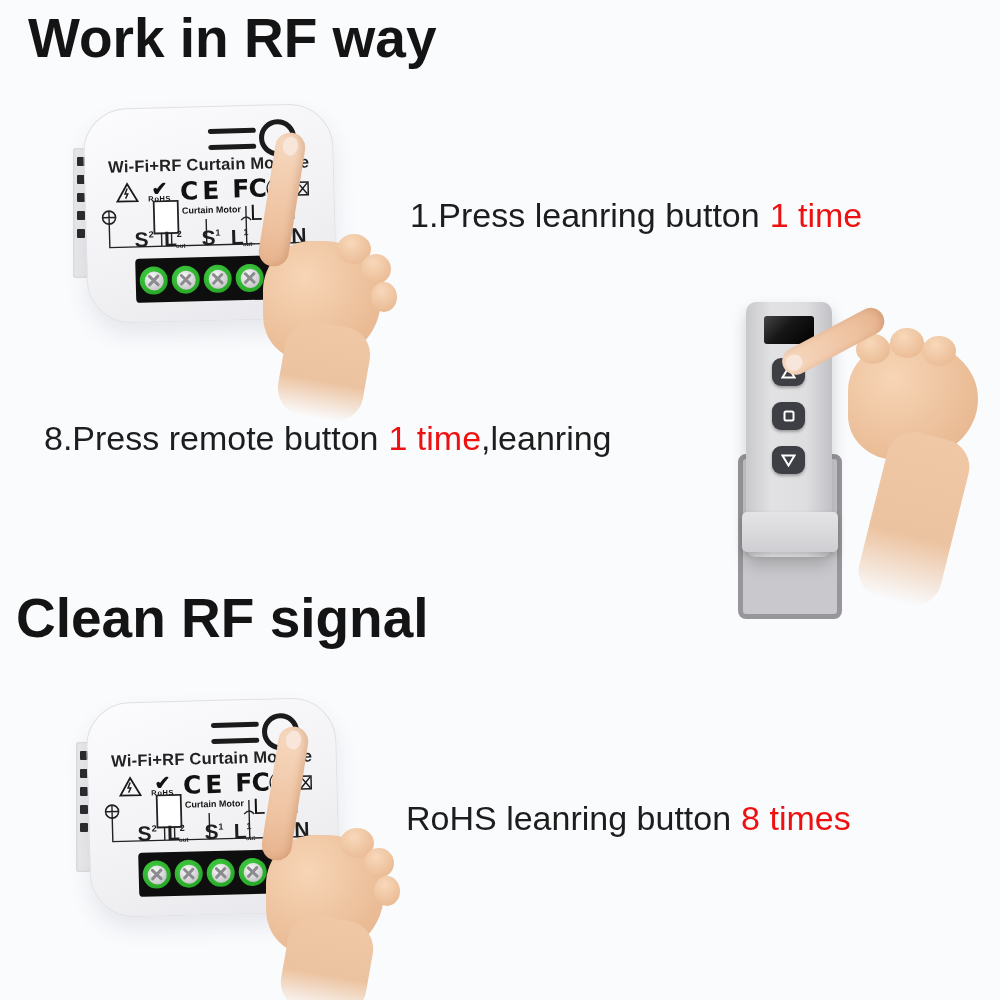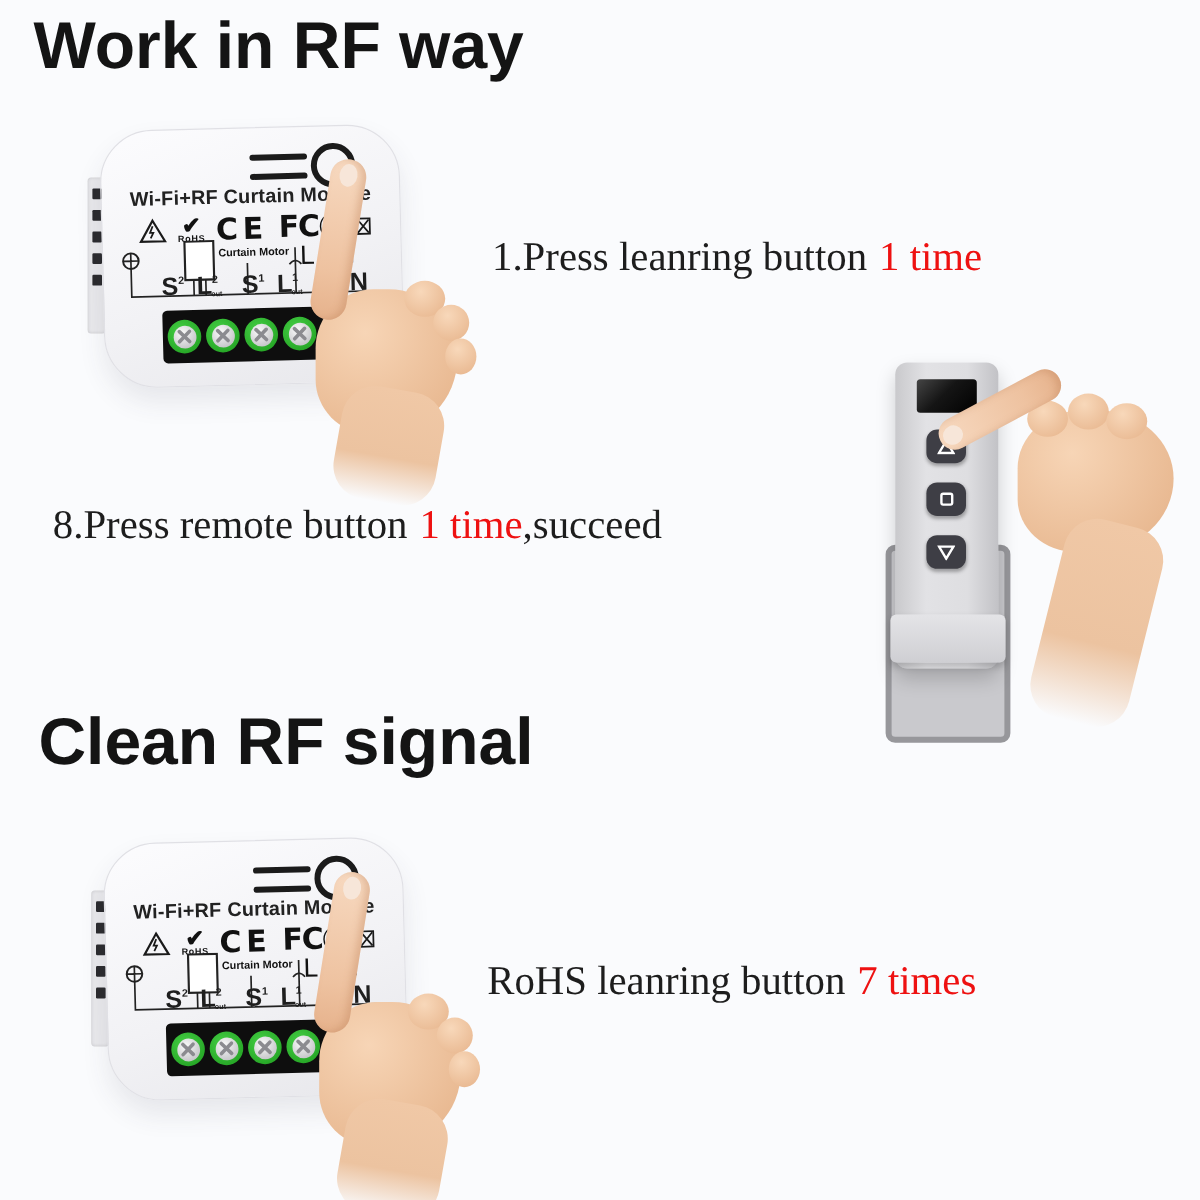--- a/index.html
+++ b/index.html
@@ -3,22 +3,22 @@
 <meta charset="utf-8">
 <style>
   * { margin:0; padding:0; box-sizing:border-box; }
   html,body { width:1000px; height:1000px; }
   body { font-family:"Liberation Sans", sans-serif; background:#fafbfd; position:relative; overflow:hidden; }
   .canvas { position:absolute; inset:0; width:1000px; height:744px; }
 
   
   .big-title { position:absolute; font-size:55px; font-weight:700; color:#141414; letter-spacing:0; white-space:nowrap; }
   #title-rf   { left:28px; top:6px; }
-  #title-clean{ left:32px; top:586px;text-align:right; }
-  .step { position:absolute; font-size:34px; color:#1d1d1d; white-space:nowrap;font-family:Liberation Serif, serif; }
+  #title-clean{ left:16px; top:586px;text-align:right; }
+  .step { position:absolute; font-size:34px; color:#1d1d1d; white-space:nowrap; }
   .step .red { color:#ee1111; margin-left:10px; }
   #step1 { left:410px; top:196px; }
   #step2 { left:44px;  top:419px; }
   #step3 { left:406px; top:799px; }
 
   
   .module-wrap { position:absolute; width:250px; height:215px; }
   #module1 { left:85px; top:106px; }
   #module2 { left:88px; top:700px; }
   .module-rail { position:absolute; left:-12px; top:42px; width:15px; height:130px; background:#e9e9ec; border-radius:3px; box-shadow:inset 0 0 3px rgba(0,0,0,.15); }
@@ -204,21 +204,21 @@
       <div class="knuckle k2"></div>
       <div class="knuckle k3"></div>
       <div class="forearm"></div>
       <div class="finger">
           <span class="nail"></span>
         </div>
     </div>
   </div>
 
   <div class="step" id="step2">
-    <span>8.Press remote button</span><span class="red">1 time</span><span>,succeed</span>
+    <span>8.Press remote button</span><span class="red">1 time</span><span>,leanring</span>
   </div>
 
   <div class="big-title" id="title-clean">Clean RF signal</div>
 
   <div class="module-wrap" id="module2">
     <div class="module-rail">
         <i></i>
         <i></i>
         <i></i>
         <i></i>
@@ -293,16 +293,16 @@
       <div class="knuckle k2"></div>
       <div class="knuckle k3"></div>
       <div class="forearm"></div>
       <div class="finger">
           <span class="nail"></span>
         </div>
     </div>
   </div>
 
   <div class="step" id="step3">
-    <span>RoHS leanring button</span><span class="red">7 times</span>
+    <span>RoHS leanring button</span><span class="red">8 times</span>
   </div>
 
 </div>
 
 </body></html>

